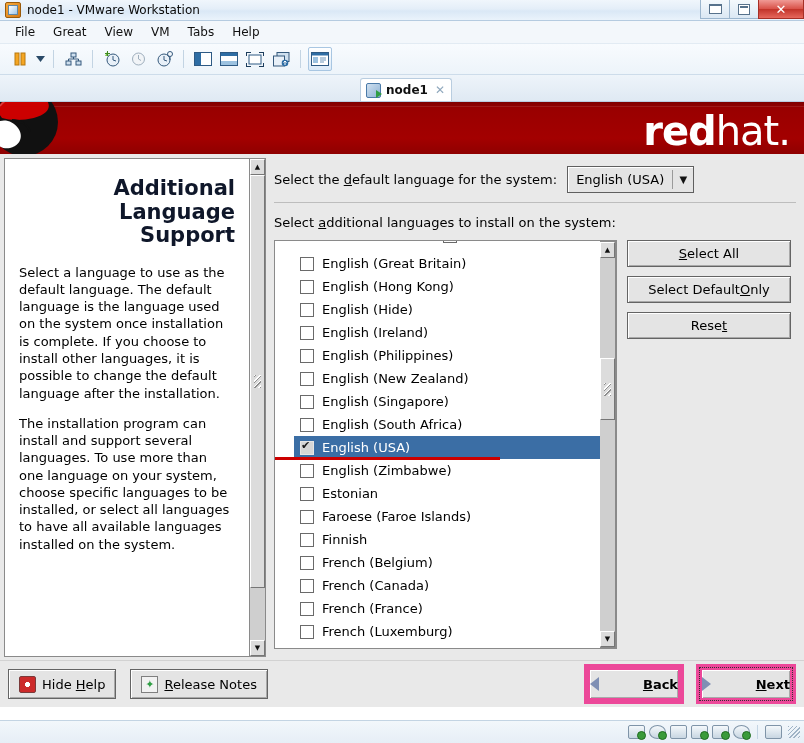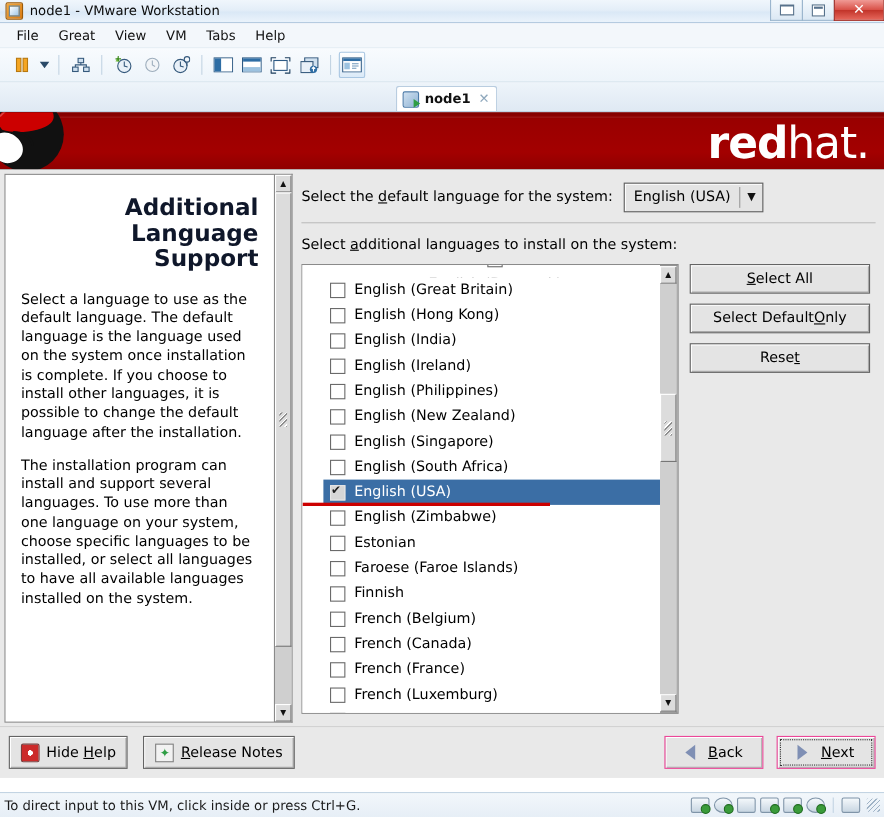--- a/index.html
+++ b/index.html
@@ -308,24 +308,25 @@
     background: #e4e4e4;
     border: 1px solid #646464;
     box-shadow: inset 1px 1px 0 #ffffff, inset -1px -1px 0 #a9a9a9;
     display: flex; align-items: center; gap: 6px;
     font-size: 13px; margin-right: 14px;
   }
   .footer-right { margin-left: auto; display: flex; gap: 12px; }
   .nav-btn {
     width: 88px; height: 28px;
     background: #e4e4e4;
-    border: 1px solid #ec4899;
+    border: 6px solid #ec4899;
     box-shadow: inset 1px 1px 0 #ffffff, inset -1px -1px 0 #a9a9a9;
-    display: flex; align-items: center; justify-content: center; gap: 12px;
+    display: flex; align-items: center; justify-content: space-between; gap: 12px;
     font-size: 13px;
+    font-weight: bold;
   }
   .nav-btn.focused { outline: 1px dotted #333; outline-offset: -4px; }
   .tri-left {
     width:0;height:0;border-right:9px solid #7f8fb4;
     border-top:7px solid transparent;border-bottom:7px solid transparent;
   }
   .tri-right {
     width:0;height:0;border-left:9px solid #7f8fb4;
     border-top:7px solid transparent;border-bottom:7px solid transparent;
   }
@@ -557,21 +558,21 @@
                 <div class="lang-row">
                   <span class="chk"></span>
                   <span>English (Great Britain)</span>
                 </div>
                 <div class="lang-row">
                   <span class="chk"></span>
                   <span>English (Hong Kong)</span>
                 </div>
                 <div class="lang-row">
                   <span class="chk"></span>
-                  <span>English (India)</span>
+                  <span>English (Hide)</span>
                 </div>
                 <div class="lang-row">
                   <span class="chk"></span>
                   <span>English (Ireland)</span>
                 </div>
                 <div class="lang-row">
                   <span class="chk"></span>
                   <span>English (Philippines)</span>
                 </div>
                 <div class="lang-row">
@@ -680,21 +681,20 @@
       </div>
       <div class="nav-btn focused">
         <span class="tri-right"></span>
         <span><span class="mn">N</span><span>ext</span></span>
       </div>
     </div>
   </div>
 </div>
 
 <div class="vmw-statusbar">
-  <span>To direct input to this VM, click inside or press Ctrl+G.</span>
   <div class="status-icons">
     <span class="dev-icon">
         <span class="dev-base"></span>
         <span class="dev-dot"></span>
       </span>
     <span class="dev-icon">
         <span class="dev-base" style="border-radius:50%"></span>
         <span class="dev-dot"></span>
       </span>
     <span class="dev-icon">

